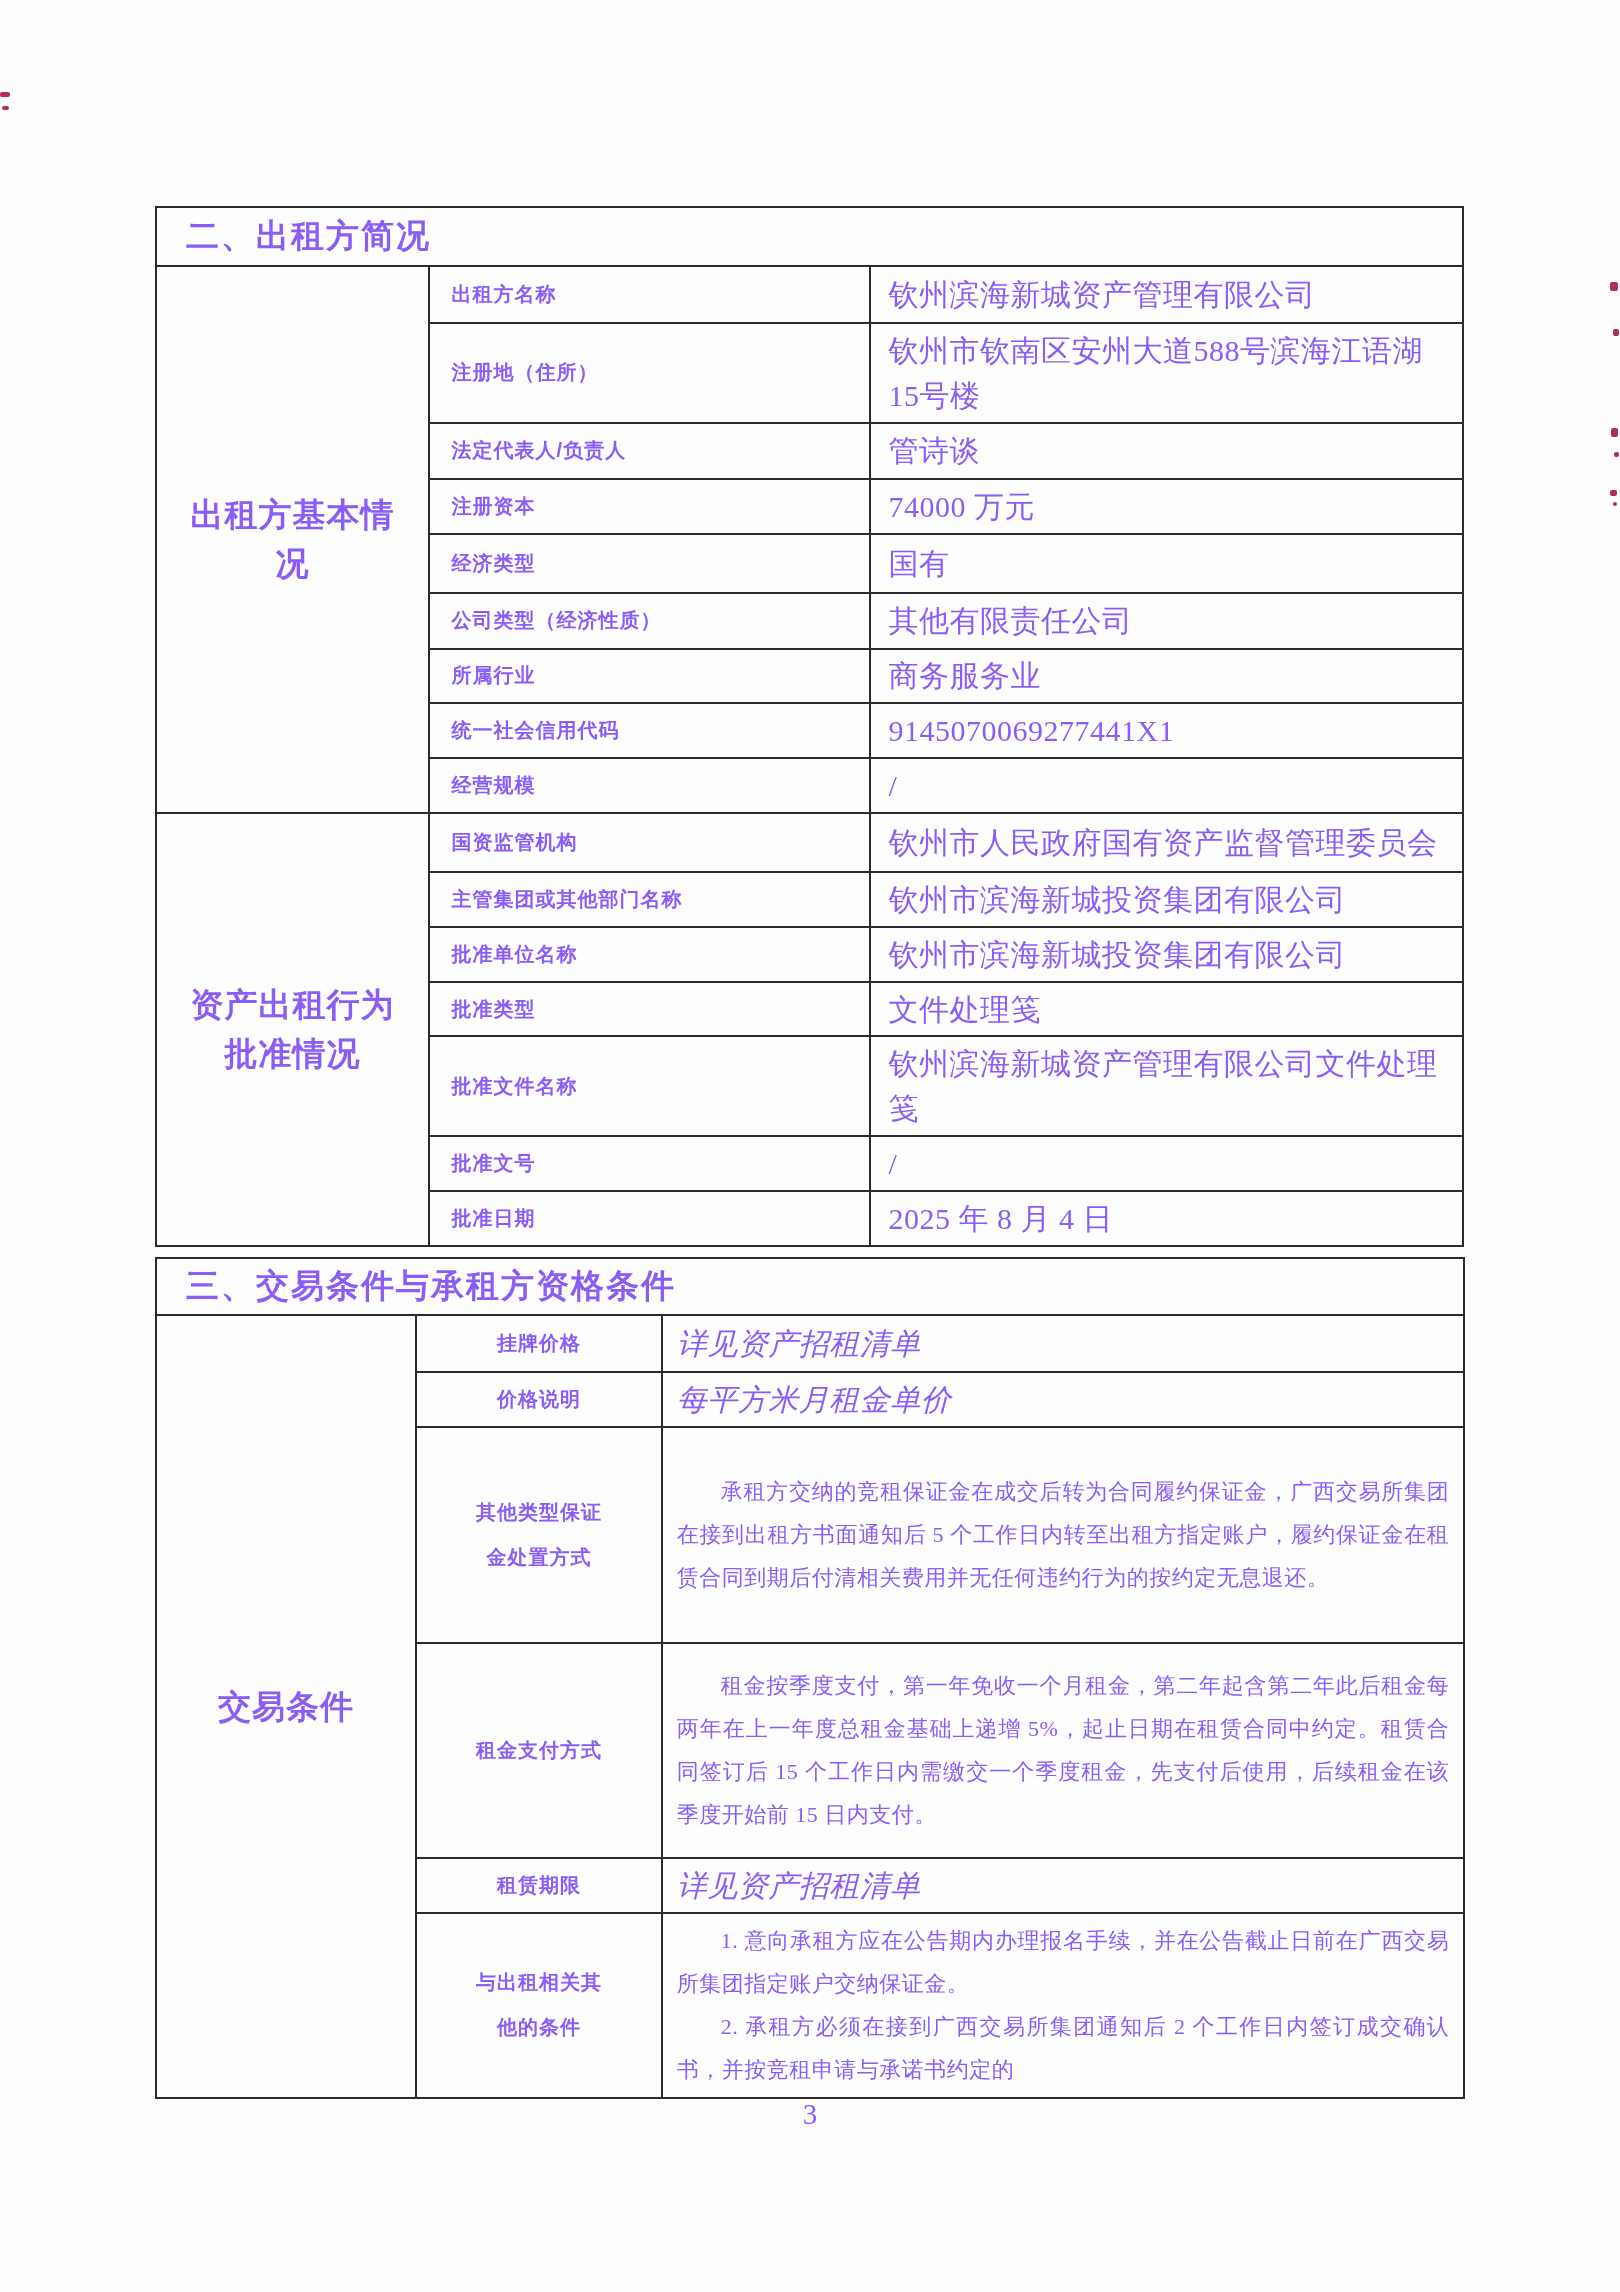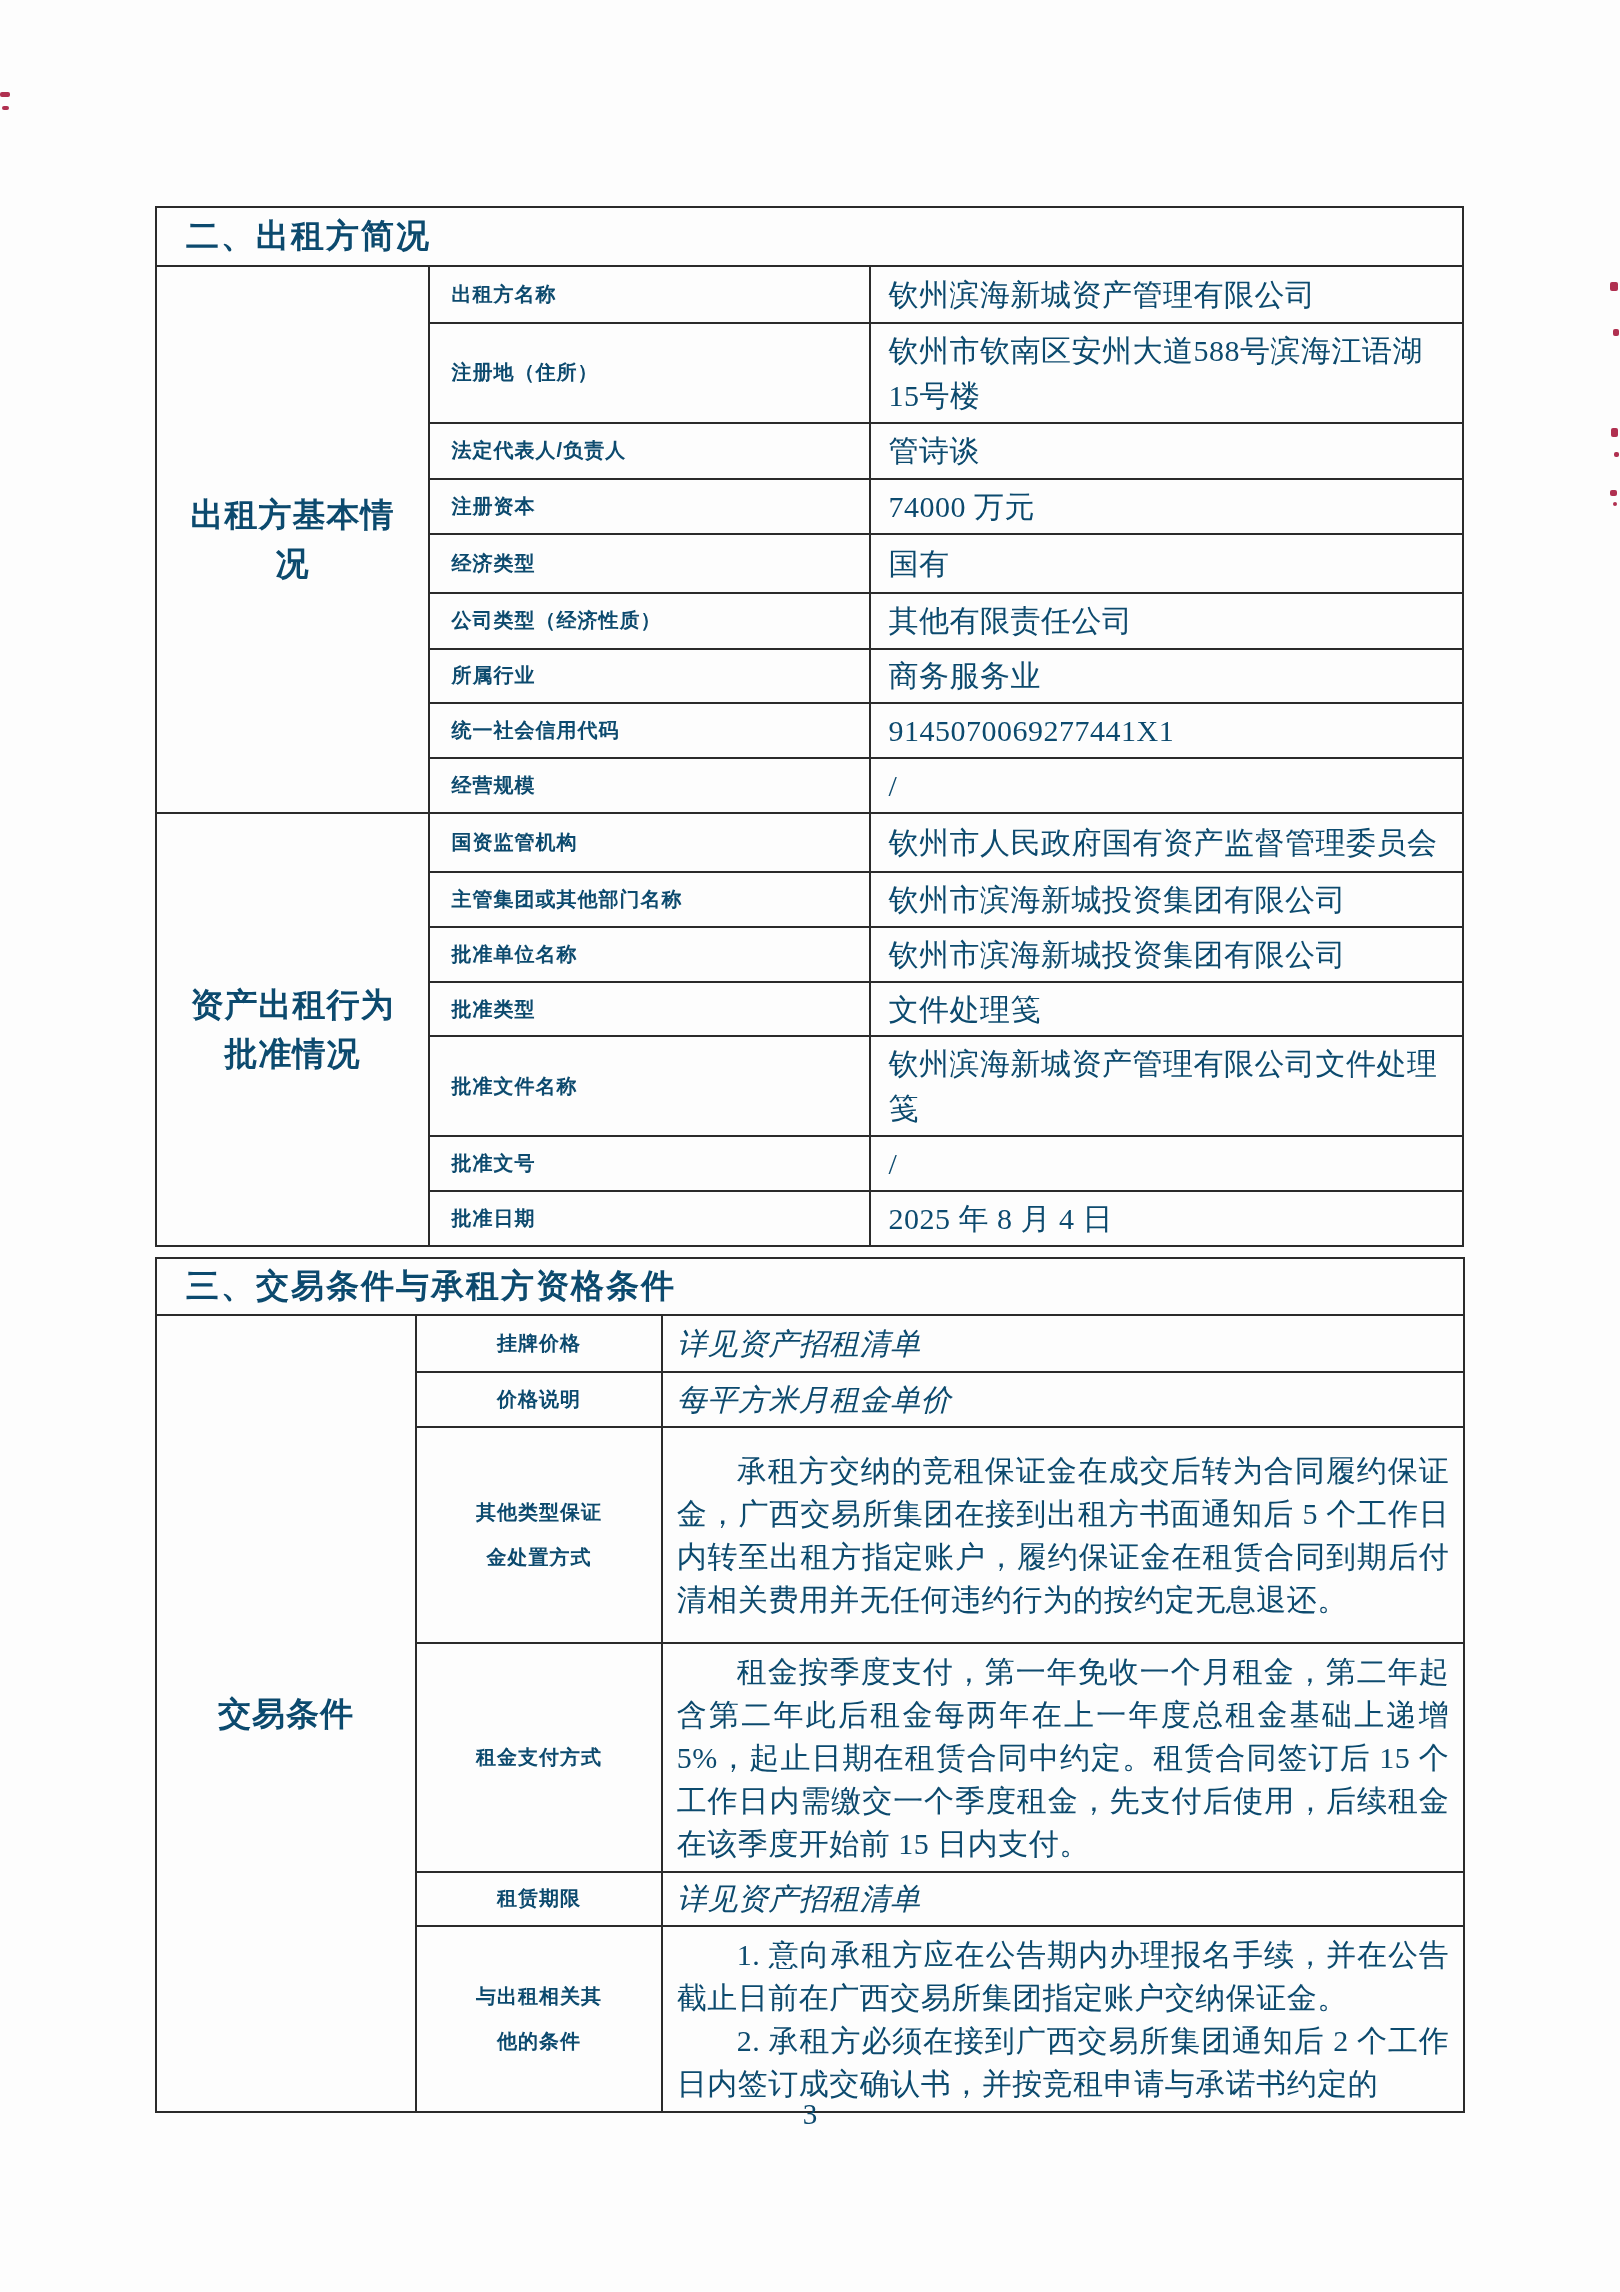--- a/index.html
+++ b/index.html
@@ -1,21 +1,21 @@
 <!DOCTYPE html>
 <html lang="zh"><head>
 <meta charset="utf-8">
 <style>
   html,body{margin:0;padding:0;background:#e8e8e8;}
   .page{
     position:relative;
     width:1620px;height:2293px;
     margin:0 auto;
     background:#fdfdfd;
-    color:#0c4a6e;
+    color:#8b5cf6;
     font-family:"Liberation Serif","DejaVu Serif",serif;
     overflow:hidden;
   }
   table.doc-table{
     border-collapse:collapse;
     table-layout:fixed;
     position:absolute;
     left:155px;
     width:1308px;
   }
@@ -56,21 +56,21 @@
     padding:0 2px;
   }
   td.val{
     font-size:30px;
     padding:3.9px 15.7px 3.9px 17.6px;
     letter-spacing:0.5px;
     line-height:45px;
   }
   .t2 td.val{padding:3.9px 13.7px;font-style:italic;}
   td.val-par{
-    font-size:30px;
+    font-size:22px;
     padding:5.9px 13.7px;
     vertical-align:middle;
   }
   td.val-par p{
     margin:0;
     text-indent:2em;
     text-align:justify;
     line-height:43px;
     letter-spacing:0.5px;
   }

